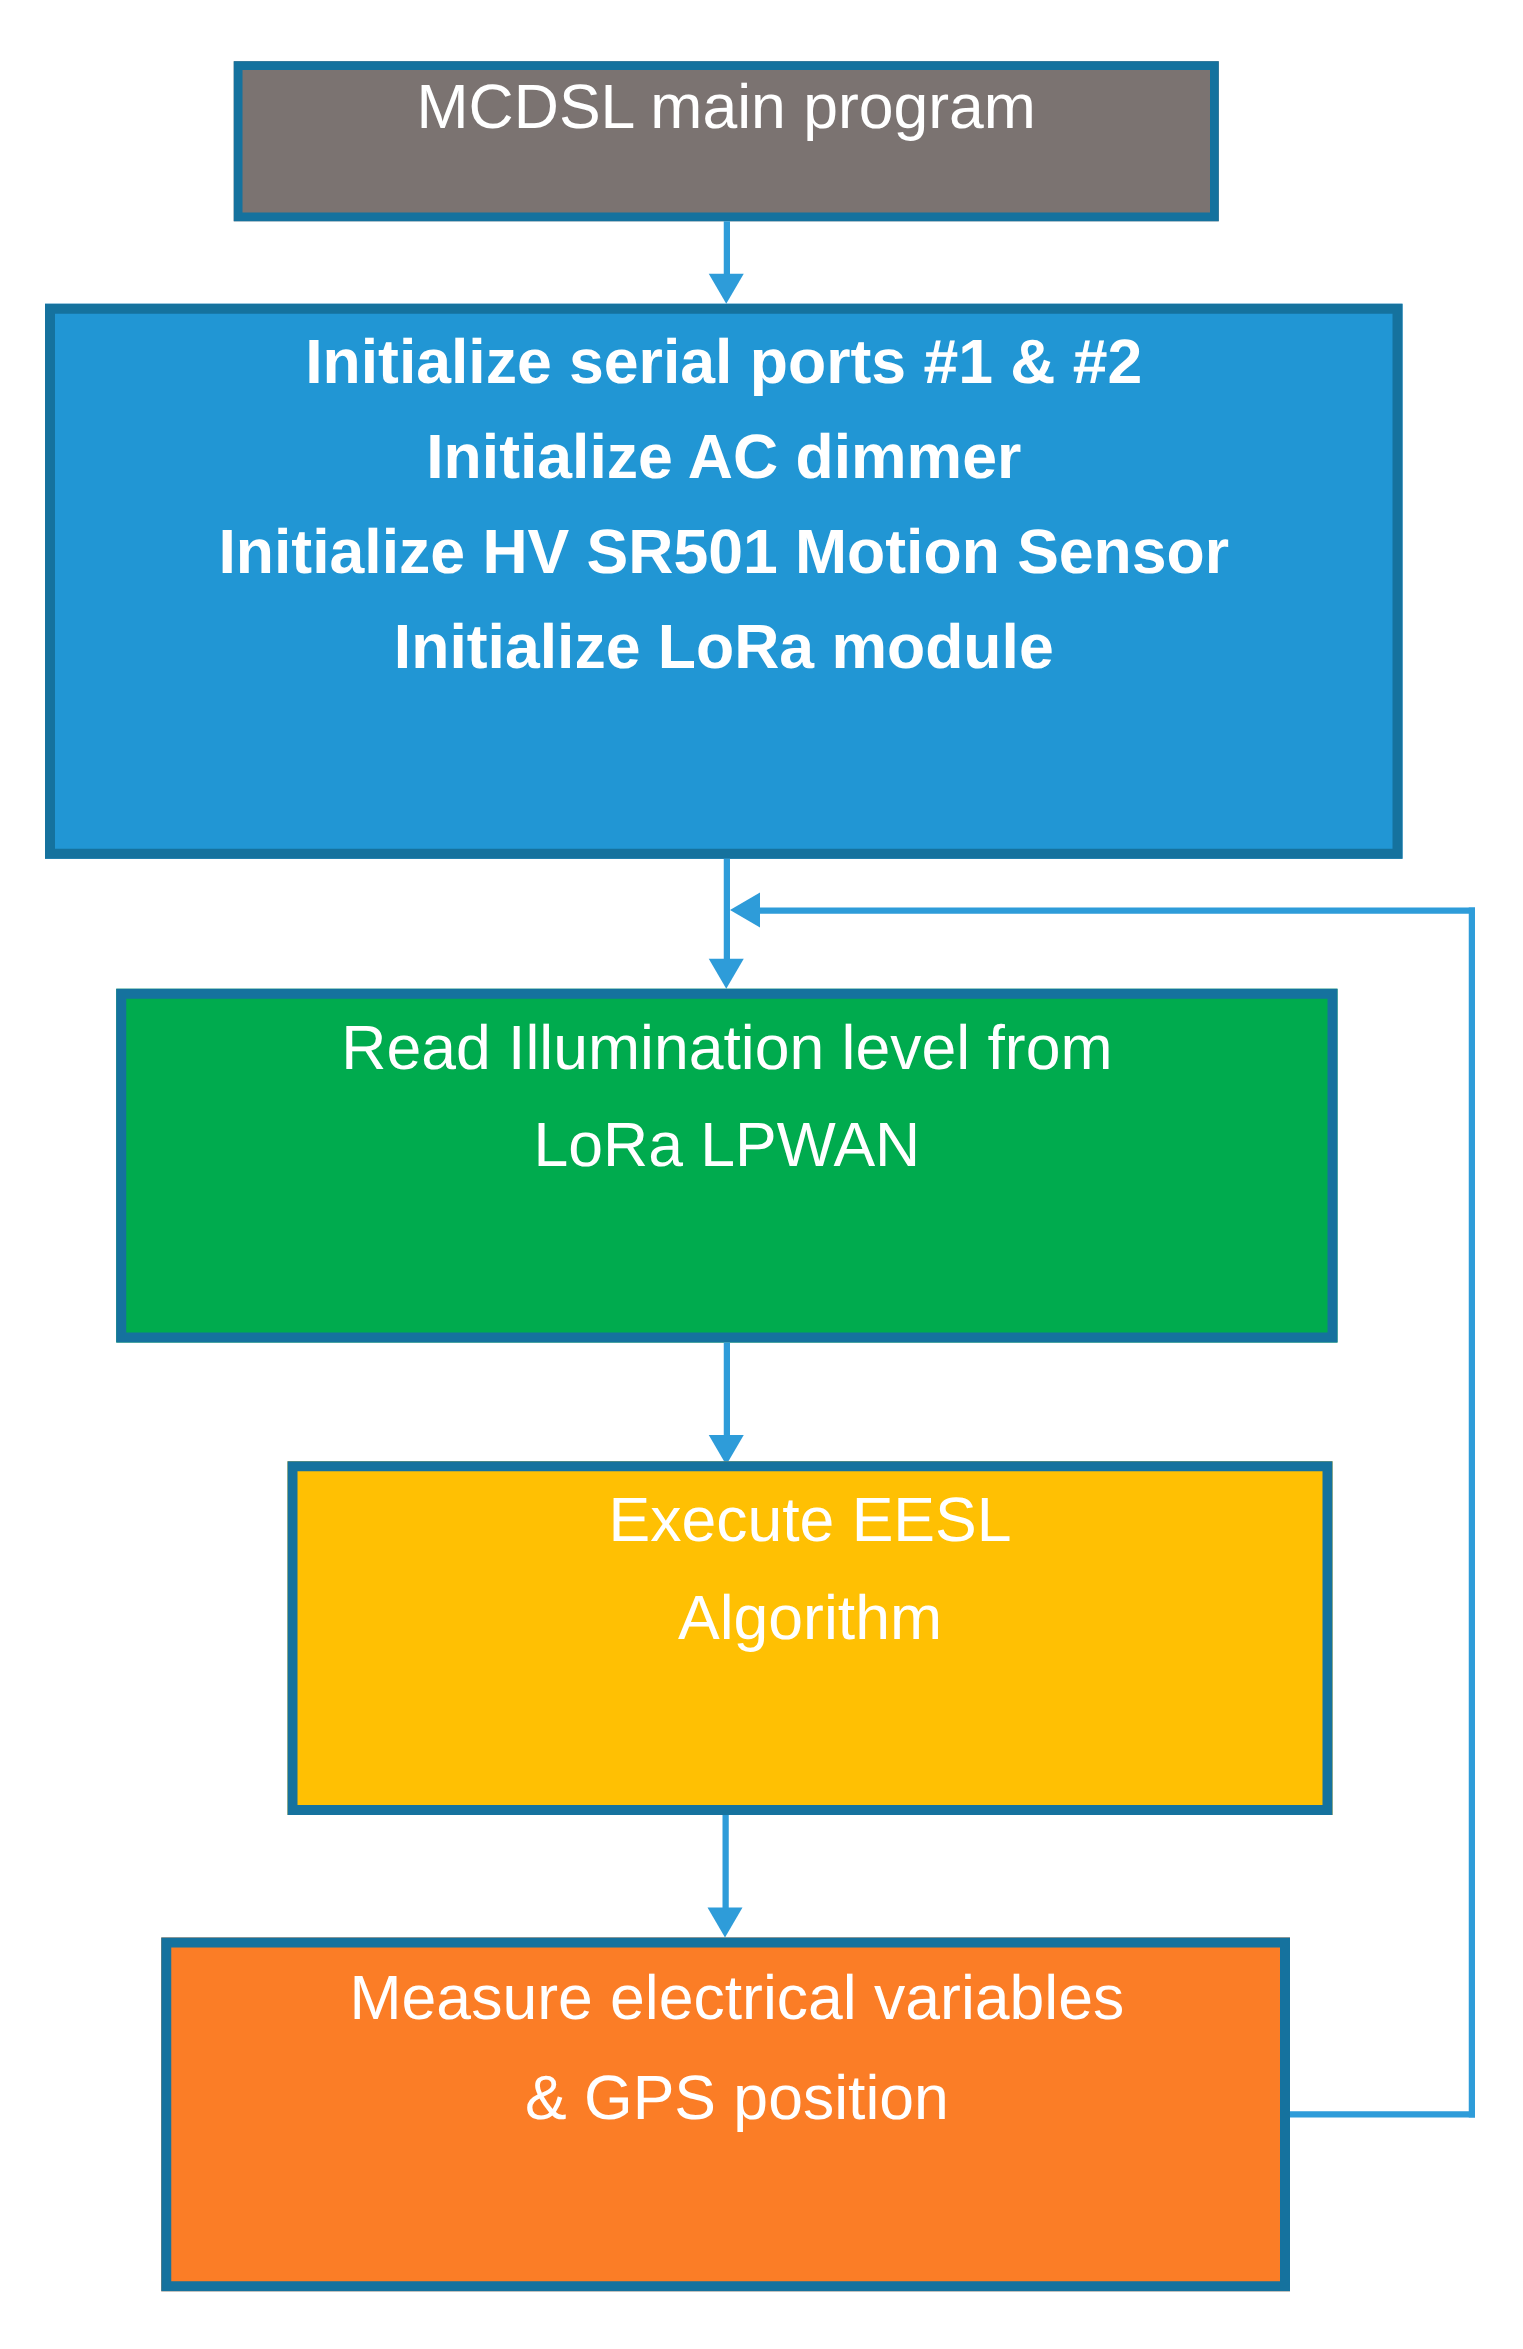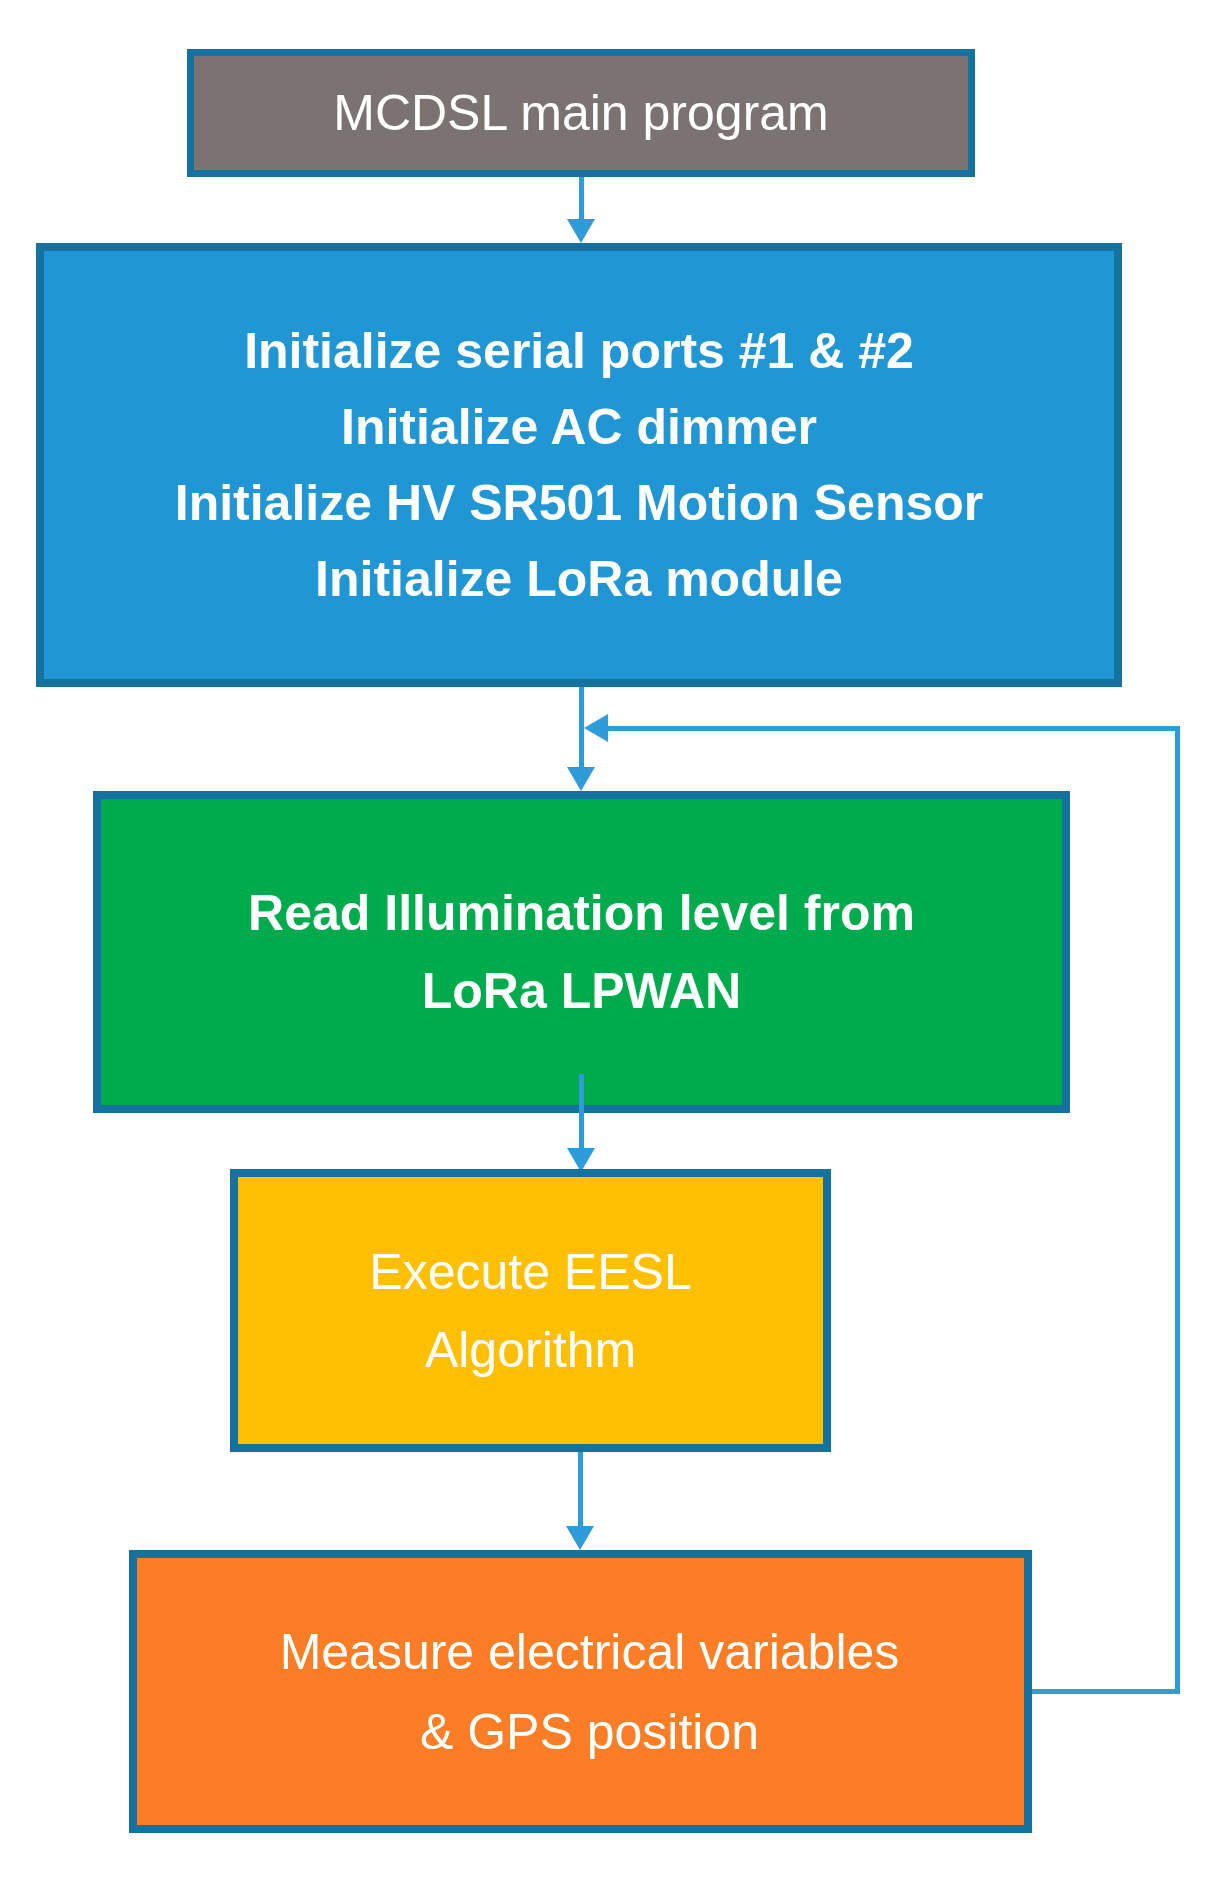--- a/index.html
+++ b/index.html
@@ -13,21 +13,20 @@
     height: 1879px;
     background: #ffffff;
     font-family: "Liberation Sans", sans-serif;
     overflow: hidden;
   }
   .box {
     position: absolute;
     box-sizing: border-box;
     display: flex;
     flex-direction: column;
-    justify-content: center;
     align-items: center;
     text-align: center;
     color: var(--text, #ffffff);
     border: 8px solid var(--box-border, #15729E);
   }
   .box .line {
     width: 100%;
     text-align: center;
     font-size: 50px;
     white-space: nowrap;
@@ -37,27 +36,26 @@
     background: var(--title-fill, #7B7371);
     border-width: 7px;
   }
   .init-box {
     left: 36px; top: 243px; width: 1086px; height: 444px;
     background: var(--init-fill, #2196D4);
     font-weight: bold;
   }
   .init-box .line { line-height: 76px; }
   .read-box {
-    left: 93px; top: 791px; width: 977px; height: 322px;
+    left: 93px; top: 791px; width: 977px; height: 283px;
     background: var(--read-fill, #00AB4E);
-    font-weight: bold;
   }
   .read-box .line { line-height: 78px; }
   .execute-box {
-    left: 230px; top: 1169px; width: 601px; height: 283px;
+    left: 230px; top: 1169px; width: 836px; height: 283px;
     background: var(--execute-fill, #FFC003);
   }
   .execute-box .line { line-height: 78px; }
   .measure-box {
     left: 129px; top: 1550px; width: 903px; height: 283px;
     background: var(--measure-fill, #FB7D26);
   }
   .measure-box .line { line-height: 80px; padding-left: 18px; }
 
   

